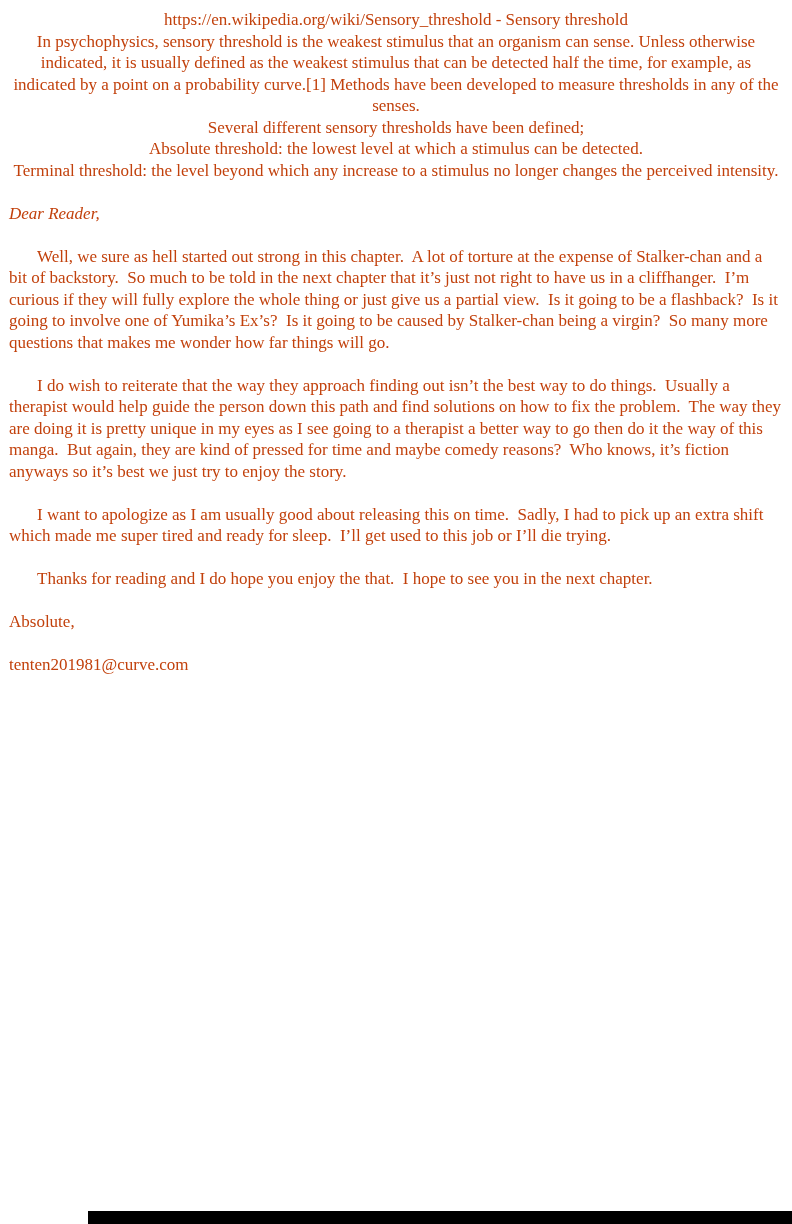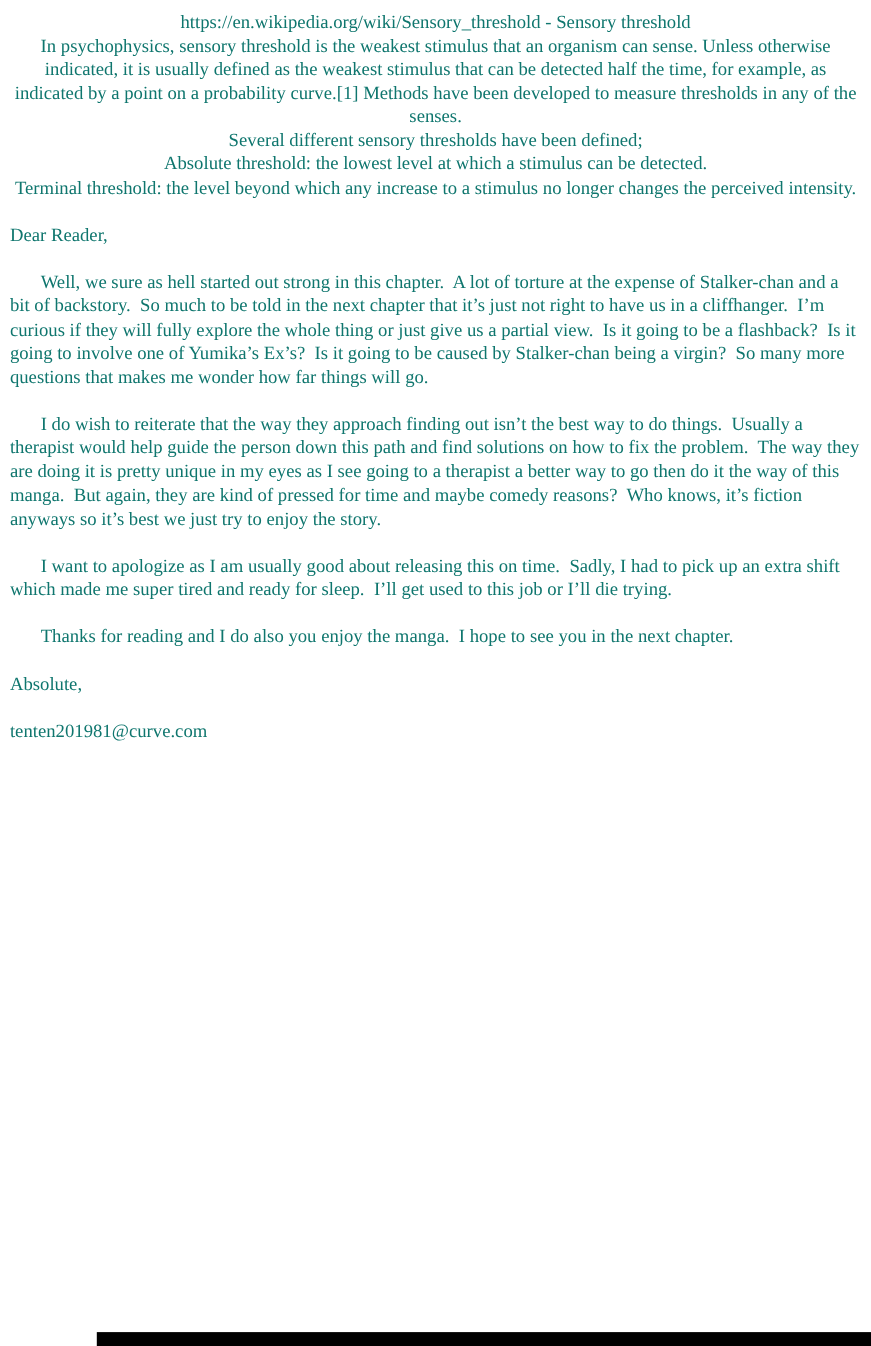--- a/index.html
+++ b/index.html
@@ -5,40 +5,41 @@
   html, body {
     margin: 0;
     padding: 0;
     background: #ffffff;
   }
   .page {
     position: relative;
     width: 792px;
     height: 1224px;
     background: #ffffff;
-    color: #0f766e;
+    color: #c2410c;
     font-family: "Liberation Serif", "DejaVu Serif", serif;
     font-size: 17px;
     line-height: 21.5px;
     overflow: hidden;
     box-sizing: border-box;
   }
   .header-block {
     padding: 9px 8px 0 8px;
     text-align: center;
   }
   .header-block div {
     white-space: pre-wrap;
   }
   .letter {
     padding: 0 10px 0 9px;
   }
   .salutation {
     margin-top: 21.5px;
     white-space: pre-wrap;
+    font-style: italic;
   }
   .letter p {
     margin: 21.5px 0 0 0;
     text-indent: 28px;
     white-space: pre-wrap;
   }
   .closing {
     margin-top: 21.5px;
     white-space: pre-wrap;
   }
@@ -68,21 +69,21 @@
     <div>Several different sensory thresholds have been defined;</div>
     <div>Absolute threshold: the lowest level at which a stimulus can be detected.</div>
     <div>Terminal threshold: the level beyond which any increase to a stimulus no longer changes the perceived intensity.</div>
   </div>
 
   <div class="letter">
     <div class="salutation">Dear Reader,</div>
     <p>Well, we sure as hell started out strong in this chapter.  A lot of torture at the expense of Stalker-chan and a bit of backstory.  So much to be told in the next chapter that it’s just not right to have us in a cliffhanger.  I’m curious if they will fully explore the whole thing or just give us a partial view.  Is it going to be a flashback?  Is it going to involve one of Yumika’s Ex’s?  Is it going to be caused by Stalker-chan being a virgin?  So many more questions that makes me wonder how far things will go.</p>
     <p>I do wish to reiterate that the way they approach finding out isn’t the best way to do things.  Usually a therapist would help guide the person down this path and find solutions on how to fix the problem.  The way they are doing it is pretty unique in my eyes as I see going to a therapist a better way to go then do it the way of this manga.  But again, they are kind of pressed for time and maybe comedy reasons?  Who knows, it’s fiction anyways so it’s best we just try to enjoy the story.</p>
     <p>I want to apologize as I am usually good about releasing this on time.  Sadly, I had to pick up an extra shift which made me super tired and ready for sleep.  I’ll get used to this job or I’ll die trying.</p>
-    <p>Thanks for reading and I do also you enjoy the manga.  I hope to see you in the next chapter.</p>
+    <p>Thanks for reading and I do hope you enjoy the that.  I hope to see you in the next chapter.</p>
     <div class="closing">Absolute,</div>
     <div class="signature">
       <div>tenten201981@curve.com</div>
     </div>
   </div>
 
   <div class="bottom-bar"></div>
 
 </div>
 

